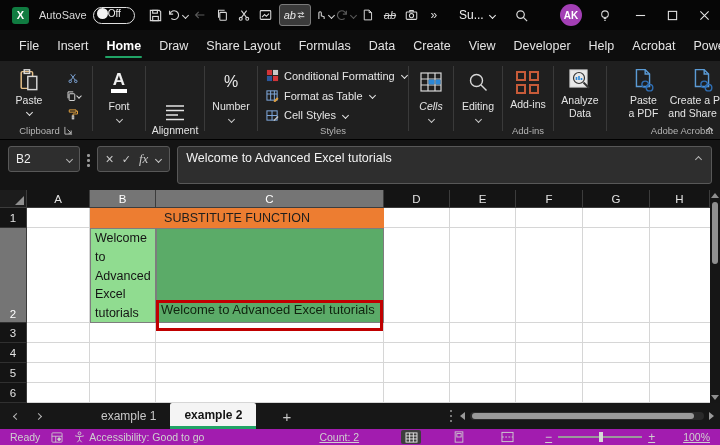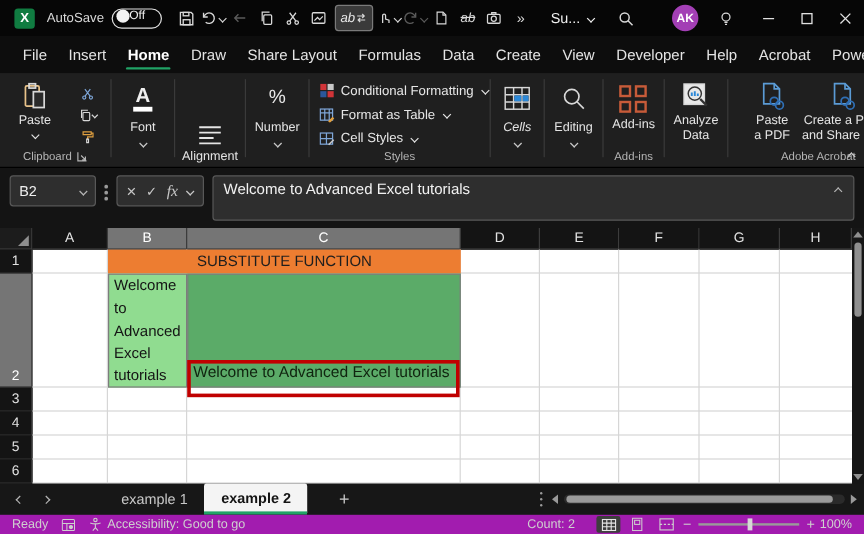--- a/index.html
+++ b/index.html
@@ -144,21 +144,21 @@
   .hthumb { position:absolute; left:2px; top:1px; width:222px; height:6px; border-radius:3px; background:#9a9a9a; }
   .tri-l { width:0; height:0; border-top:4px solid transparent; border-bottom:4px solid transparent;
     border-right:5px solid #9a9a9a; }
   .tri-r { width:0; height:0; border-top:4px solid transparent; border-bottom:4px solid transparent;
     border-left:5px solid #9a9a9a; }
 
   
   .statusbar { position:absolute; left:0; top:429px; width:720px; height:16px; background:#a21caf;
     display:flex; align-items:center; font-size:10.5px; color:#cfcfcf; padding:0 10px; }
   .sb-left { display:flex; align-items:center; gap:11px; }
-  .sb-right { margin-left:auto; display:flex; align-items:center; gap:4px; }
+  .sb-right { margin-left:auto; display:flex; align-items:center; gap:28px;text-decoration:underline; }
   .viewbtn { width:20px; height:14px; display:flex; align-items:center; justify-content:center; color:#d8d8d8; }
   .viewbtn.on { background:#3d3d3d; border-radius:2px; }
   .zslider { display:flex; align-items:center; gap:6px; }
   .ztrack { width:84px; height:1.5px; background:#9a9a9a; position:relative; }
   .zthumb { position:absolute; left:41px; top:-4px; width:4px; height:10px; background:#d8d8d8; }
 </style>
 </head>
 <body>
 
 <div class="app">

